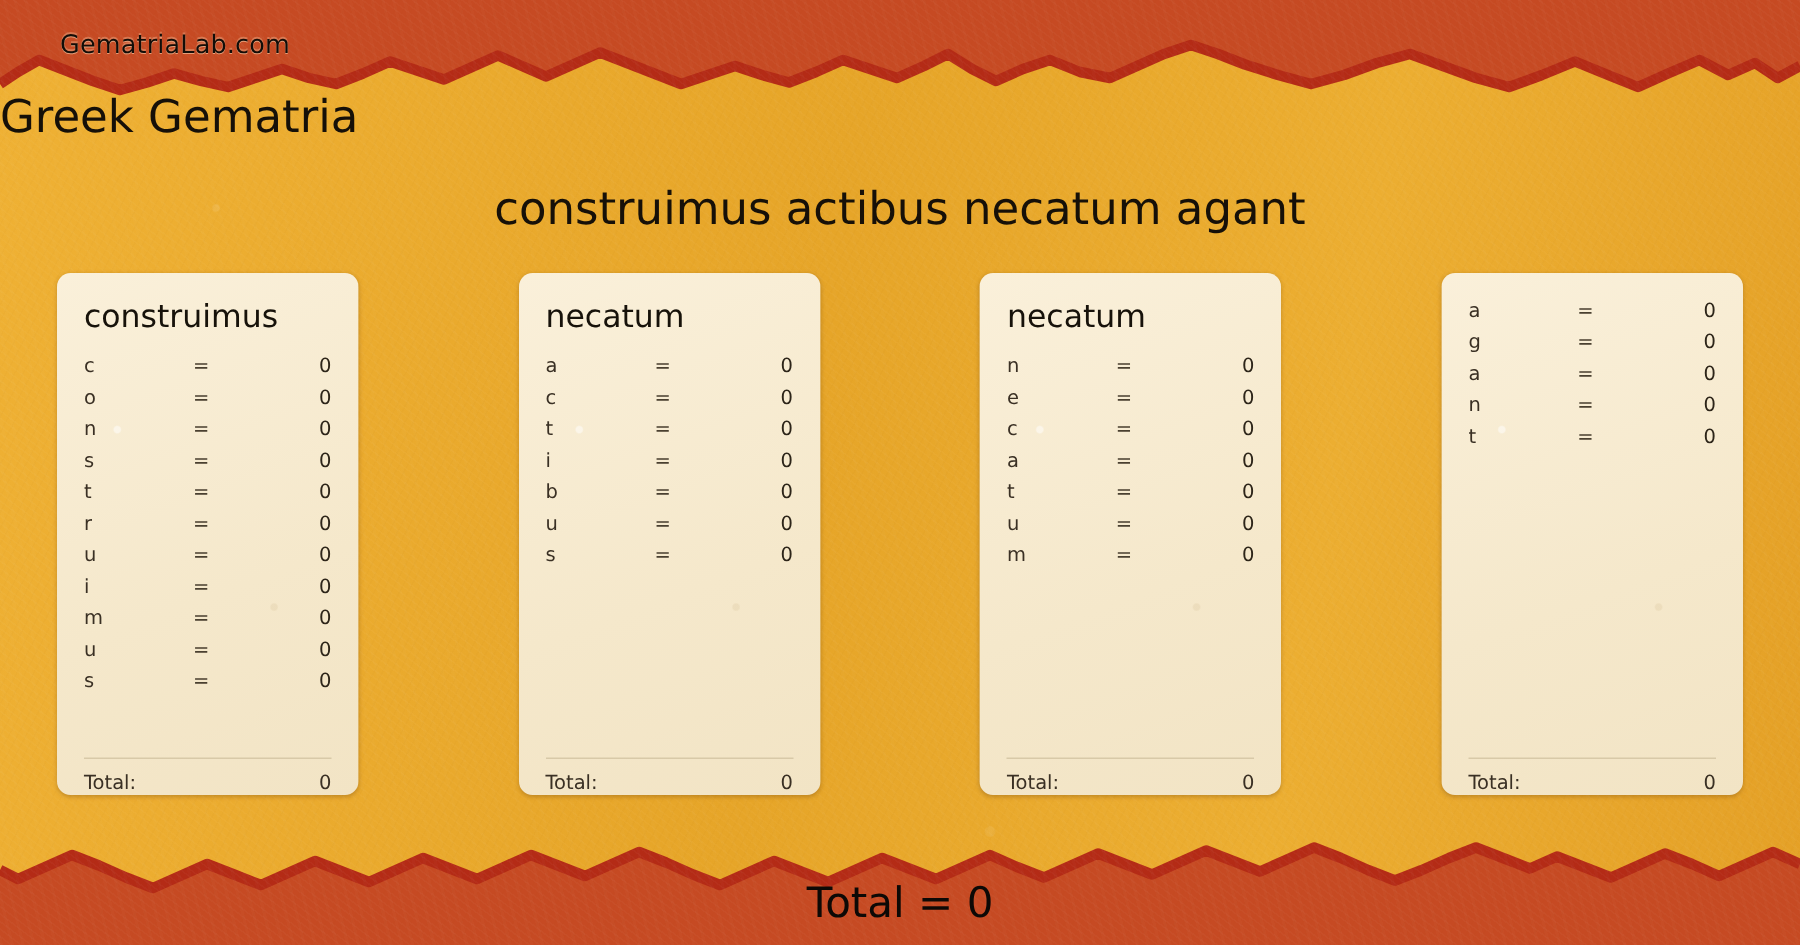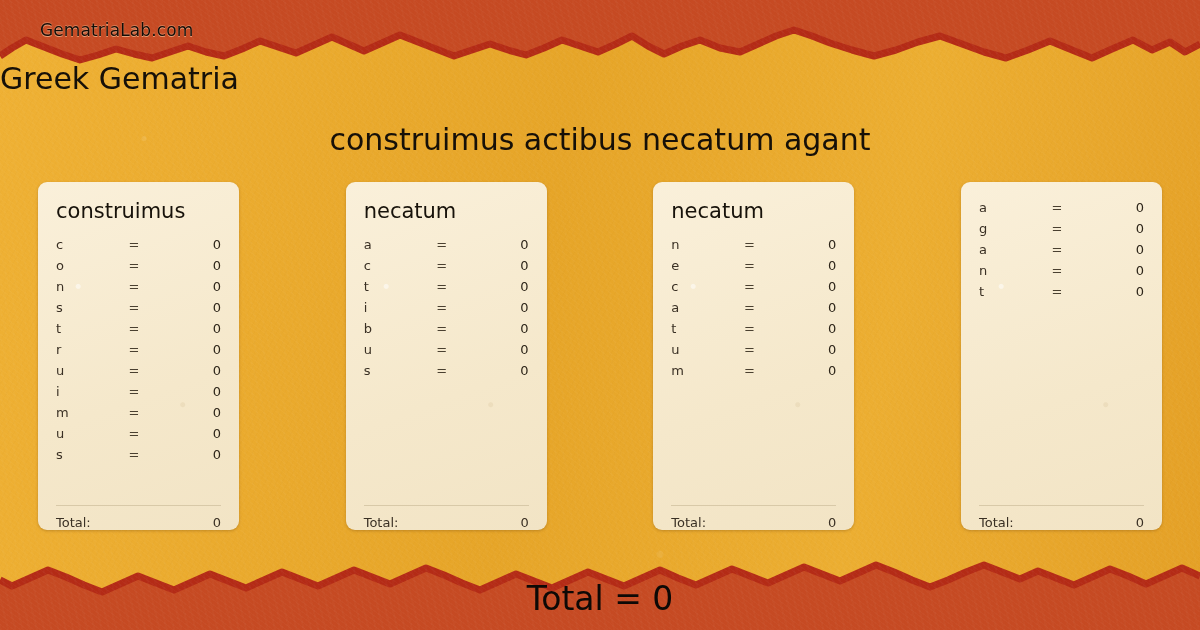--- a/index.html
+++ b/index.html
@@ -80,21 +80,21 @@
     font-size: 30px;
     color: #161008;
     z-index: 5;
   }
 
   .grand-total {
     position: absolute;
     left: 0; right: 0;
     bottom: 12px;
     text-align: center;
-    font-size: 33px;
+    font-size: 28px;
     color: #0d0906;
     z-index: 7;
   }
 
   
   .cards {
     position: absolute;
     left: 38px;
     top: 182px;
     width: 1124px;

